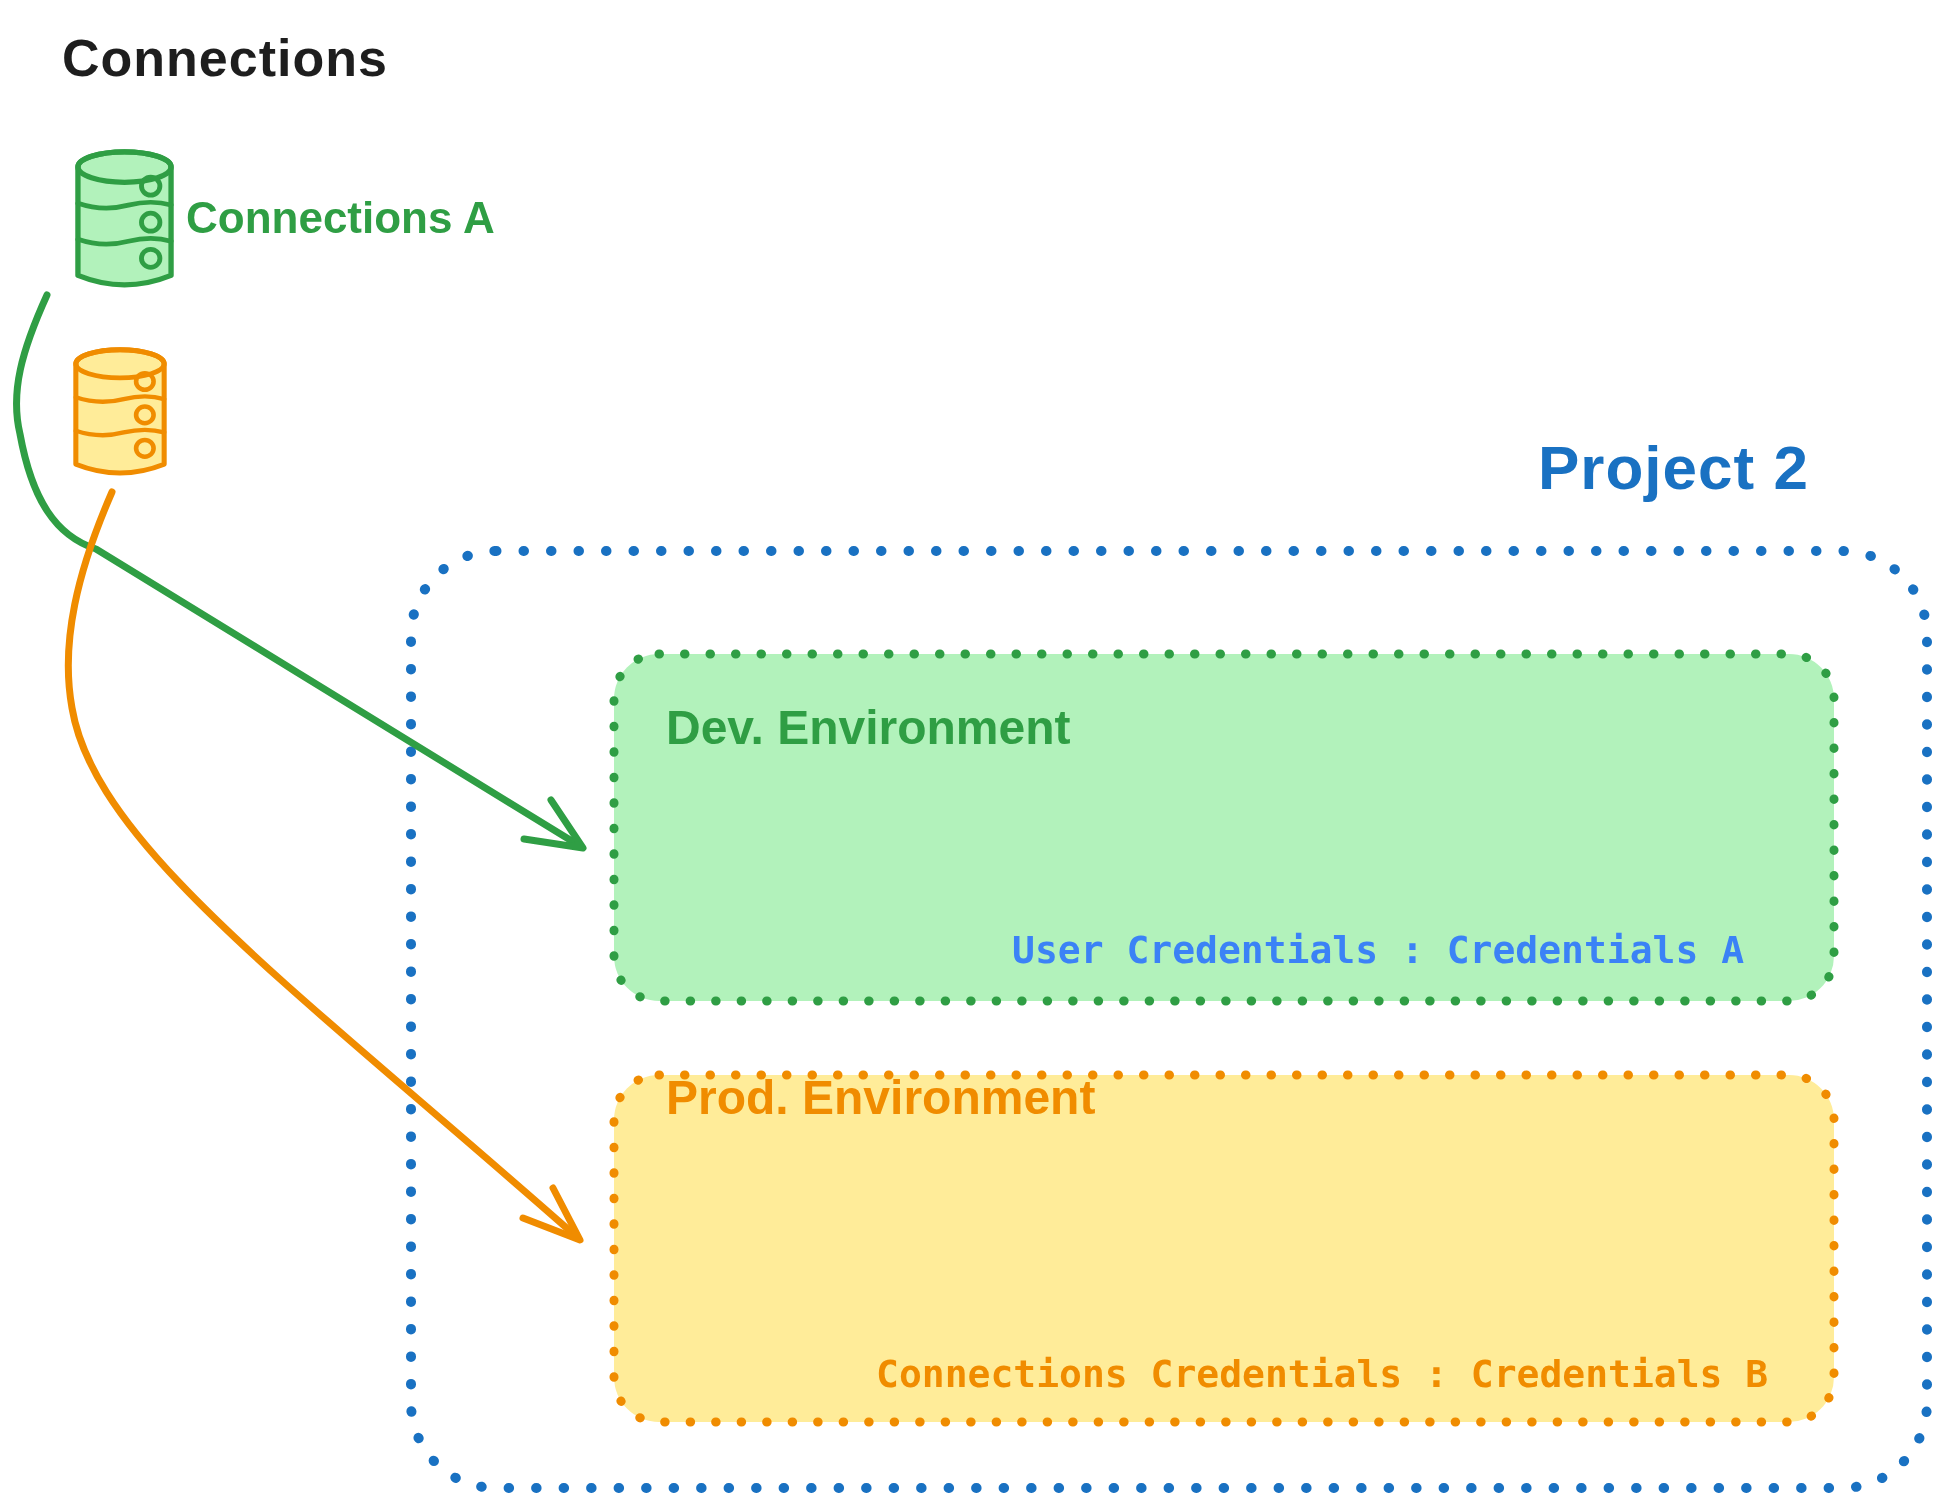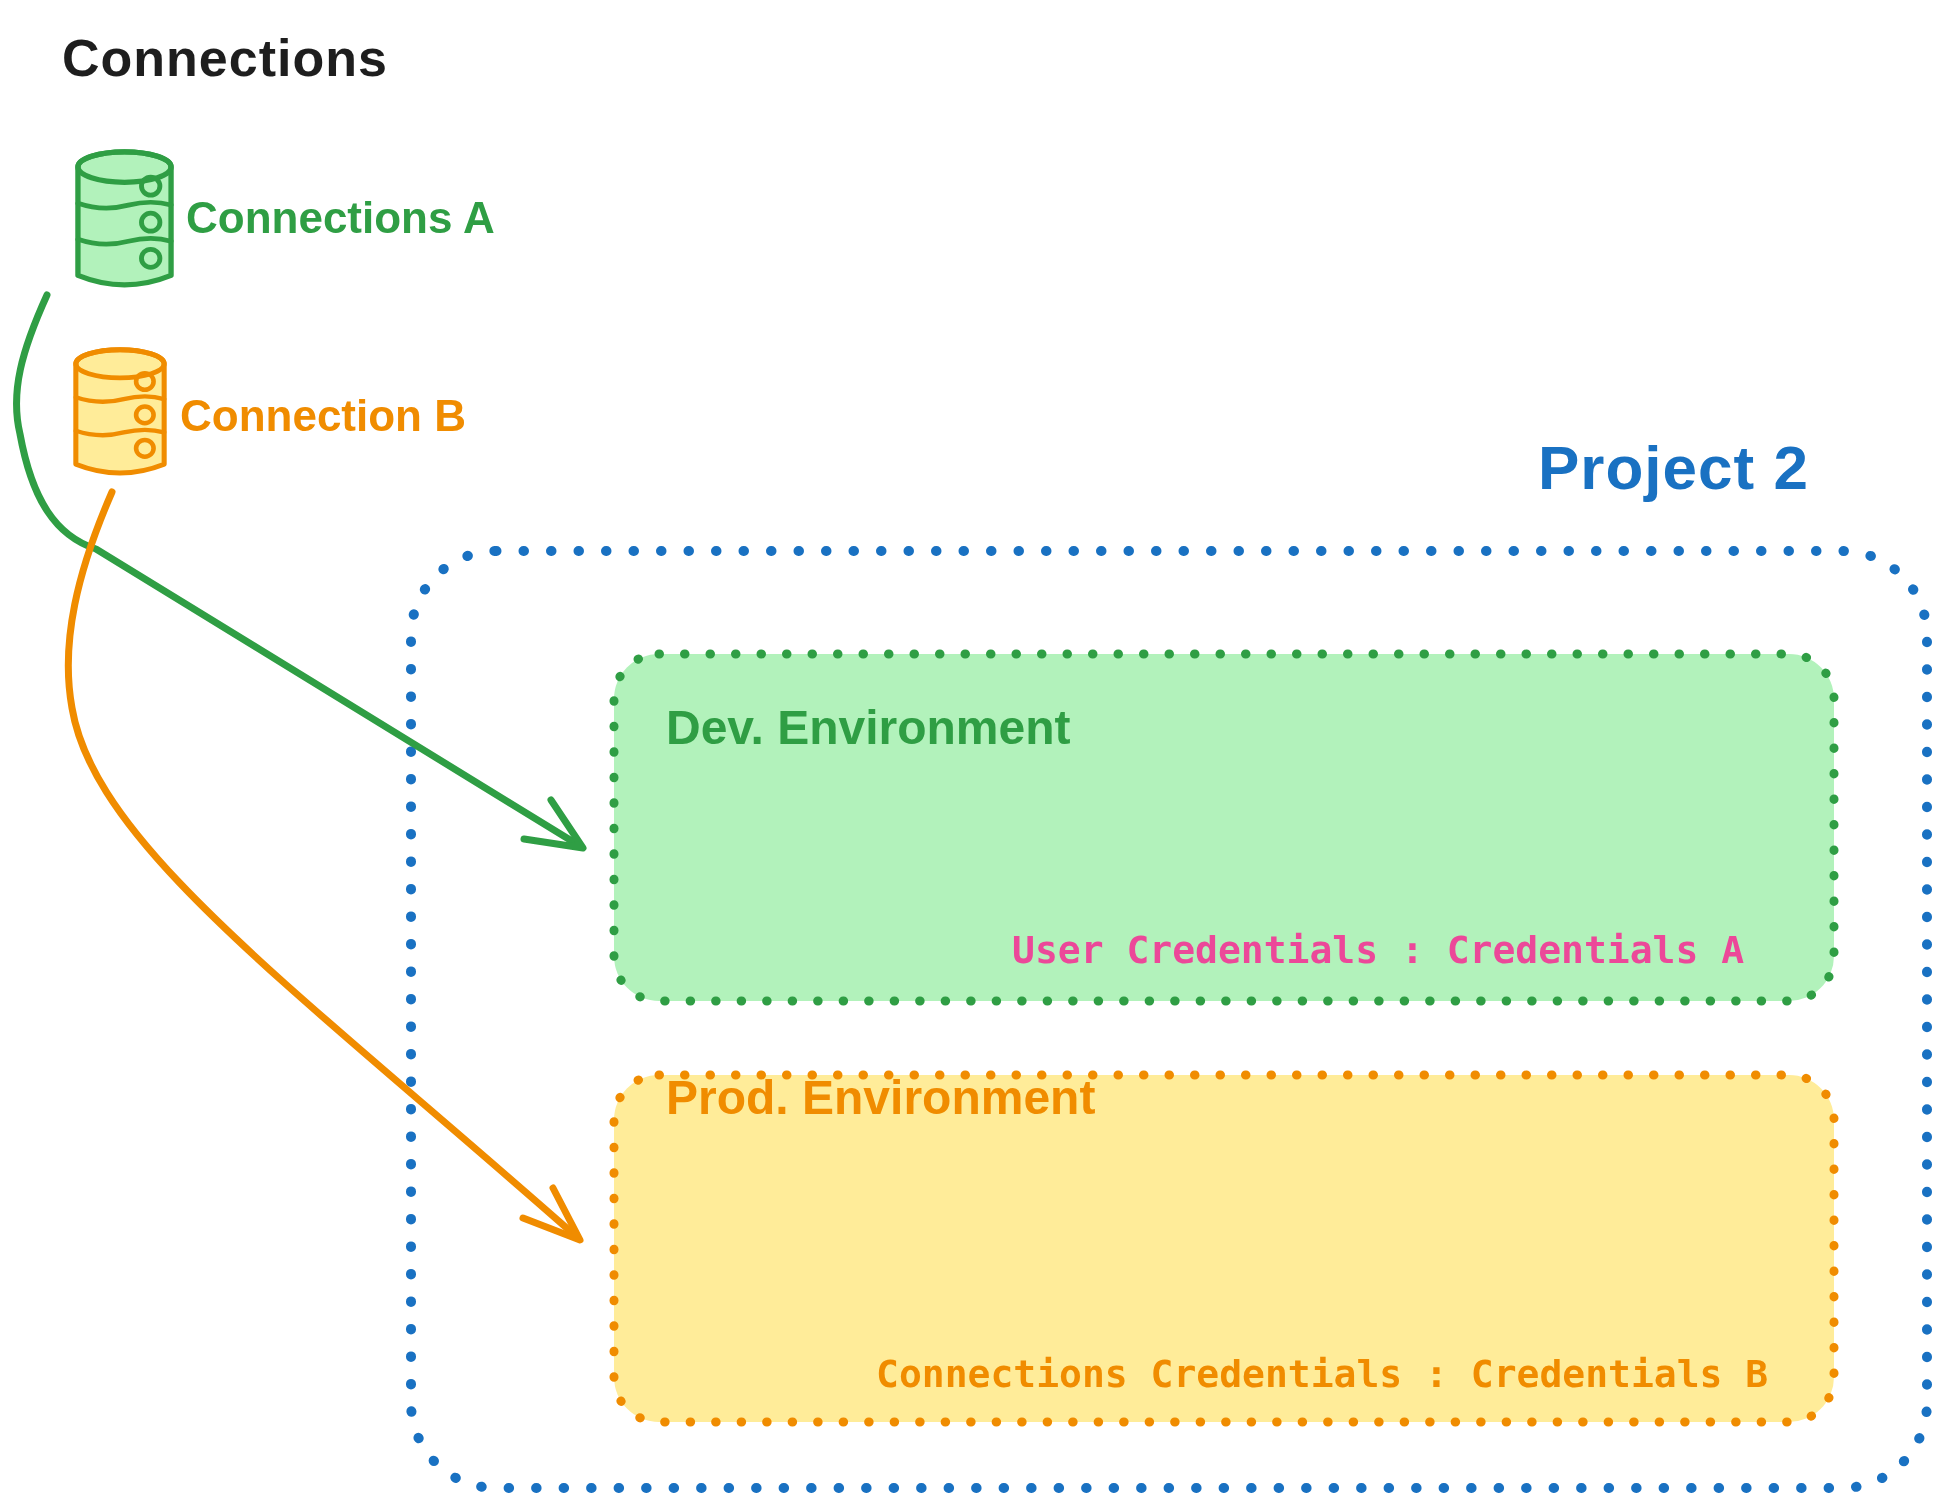--- a/index.html
+++ b/index.html
@@ -59,21 +59,21 @@
     font-weight: 600;
     margin-left: 16px;
   }
   .dev-title  { left: 650px; top: 702px;  color: #2f9e44; }
   .prod-title { left: 650px; top: 1072px; color: #f08c00; }
   .cred-line {
     font-family: "DejaVu Sans Mono", monospace;
     font-size: 38px;
     font-weight: 600;
   }
-  .dev-cred  { left: 1012px; top: 930px;  color: #ec4899; }
+  .dev-cred  { left: 1012px; top: 930px;  color: #3b82f6; }
   .prod-cred { left: 876px;  top: 1354px; color: #f08c00; }
 
   
   .db-green  { color: #2f9e44; --db-fill: #b2f2bb; }
   .db-orange { color: #f08c00; --db-fill: #ffec99; }
 </style>
 </head>
 <body>
 
 <div class="canvas">
@@ -111,21 +111,20 @@
 
     <use href="#db-shape" class="db-green" transform="translate(76,150) scale(0.97,0.95)"></use>
 
     <use href="#db-shape" class="db-orange" transform="translate(74,348) scale(0.92,0.88)"></use>
   </svg>
 
   <div class="label title">Connections</div>
 
   <div class="label conn-a-label">Connections A</div>
 
-  <div class="label conn-b-label">Connection B</div>
 
   <div class="label project-label">Project 2</div>
 
   <div class="label env-title dev-title">Dev. Environment</div>
 
   <div class="label cred-line dev-cred">User Credentials : Credentials A</div>
 
   <div class="label env-title prod-title">Prod. Environment</div>
 
   <div class="label cred-line prod-cred">Connections Credentials : Credentials B</div>

